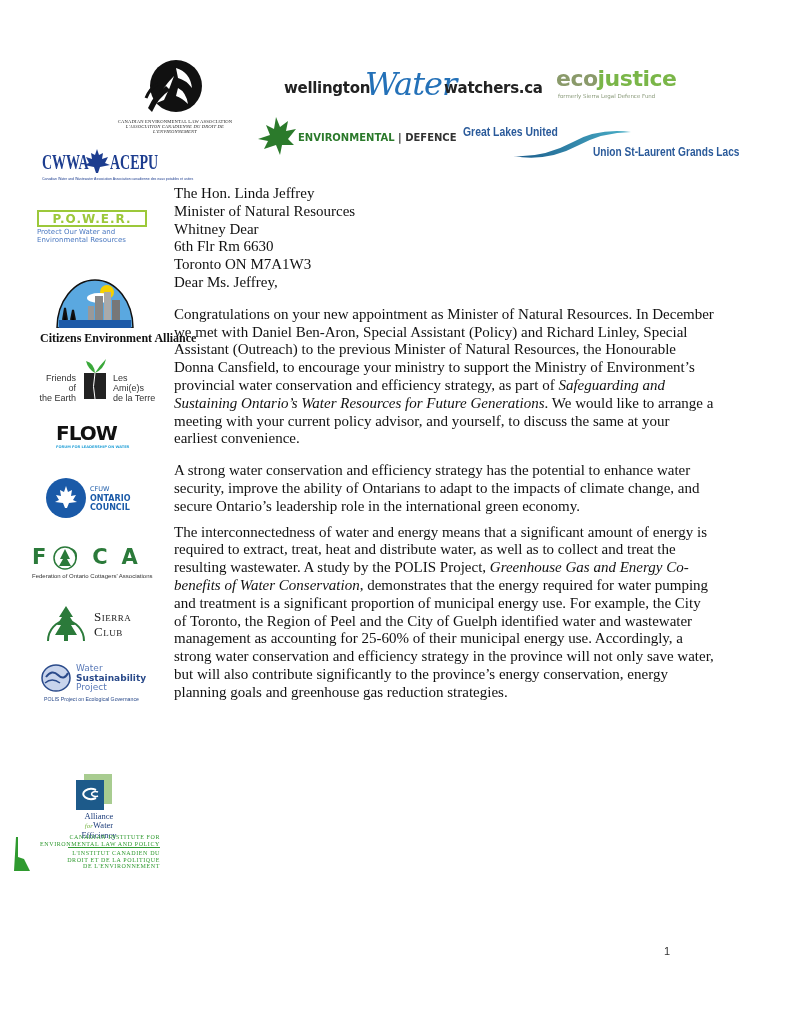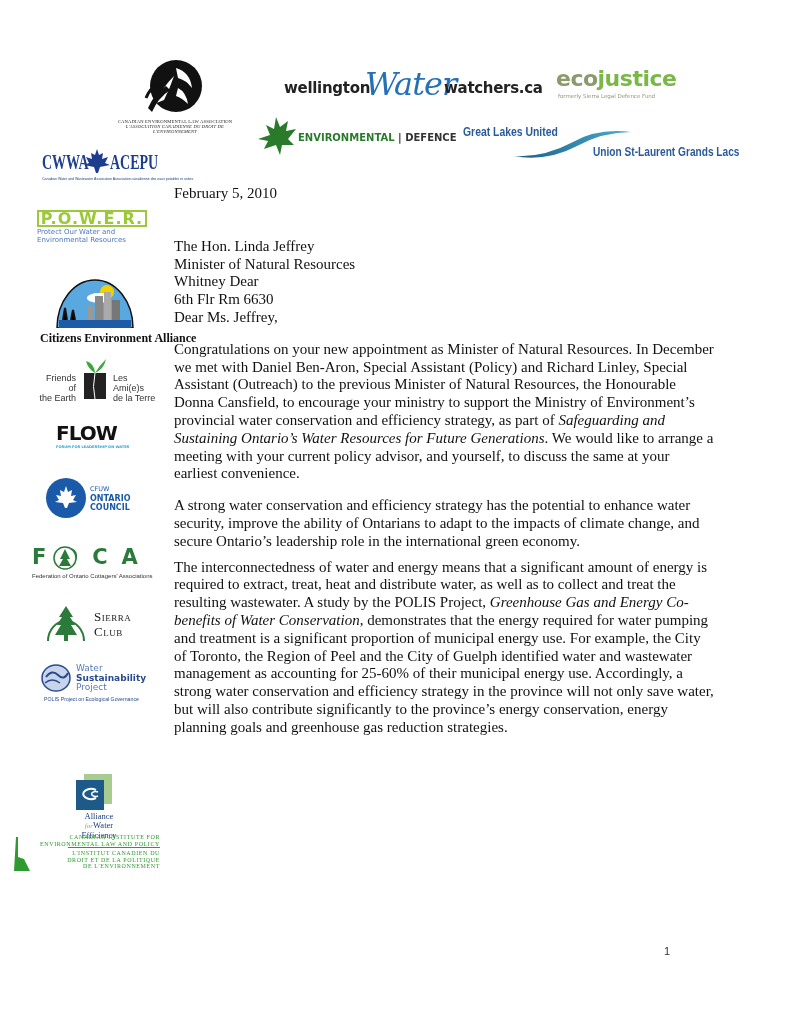--- a/index.html
+++ b/index.html
@@ -36,21 +36,21 @@
 
   
   .cwwa { left:40px; top:147px; width:120px; height:40px; }
   .cwwa-text { position:absolute; top:4px; font-family:"Liberation Serif", serif; font-size:20px; font-weight:bold; color:#1d3d8f; transform:scaleX(0.7); transform-origin:left; white-space:nowrap; }
   .cwwa-l { left:2px; }
   .cwwa-r { left:70px; }
   .cwwa-leaf { position:absolute; left:43px; top:1px; width:28px; height:26px; }
   .cwwa-sub { position:absolute; left:2px; top:30px; font-size:3.5px; color:#1d3d8f; white-space:nowrap; font-family:"Liberation Sans", sans-serif; }
 
   .power { left:37px; top:210px; width:115px; height:40px; }
-  .power-box { position:absolute; left:0; top:0; width:110px; height:17px; border:2px solid #9cc83a; box-sizing:border-box; text-align:center; font-family:"DejaVu Sans", sans-serif; font-weight:bold; font-size:16px; line-height:14px; color:#9cc83a; letter-spacing:1px; }
+  .power-box { position:absolute; left:0; top:0; width:110px; height:17px; border:2px solid #9cc83a; box-sizing:border-box; text-align:center; font-family:"DejaVu Sans", sans-serif; font-weight:bold; font-size:12px; line-height:14px; color:#9cc83a; letter-spacing:1px; }
   .power-sub { position:absolute; left:0; top:18px; font-family:"DejaVu Sans", sans-serif; font-size:7px; line-height:8px; color:#4a78c0; white-space:nowrap; }
 
   .cea { left:40px; top:278px; width:110px; height:68px; }
   .cea-art { position:absolute; left:15px; top:0; width:80px; height:50px; }
   .cea-name { position:absolute; left:0; top:53px; width:110px; text-align:center; font-family:"Liberation Serif", serif; font-weight:bold; font-size:12px; color:#111; white-space:nowrap; }
 
   .foe { left:36px; top:355px; width:120px; height:44px; }
   .foe-l, .foe-r { position:absolute; top:18px; font-family:"Liberation Sans", sans-serif; font-size:9px; line-height:10px; color:#333; }
   .foe-l { left:0; text-align:right; width:40px; }
   .foe-r { left:77px; }
@@ -282,26 +282,26 @@
     <div>ENVIRONMENTAL LAW AND POLICY</div>
     <div style="height:3px"></div>
     <div>L'INSTITUT CANADIEN DU</div>
     <div>DROIT ET DE LA POLITIQUE</div>
     <div>DE L'ENVIRONNEMENT</div>
   </div>
   <div class="cielap-rule"></div>
 </div>
 
 <div class="abs letter">
-  <p class="date">February 5, 2010</p>
   <p class="address">
     <span class="addr-line">The Hon. Linda Jeffrey</span>
     <span class="addr-line">Minister of Natural Resources</span>
     <span class="addr-line">Whitney Dear</span>
     <span class="addr-line">6th Flr Rm 6630</span>
+    <span class="addr-line">Toronto ON M7A1W3</span>
   </p>
   <p class="salutation">Dear Ms. Jeffrey,</p>
   <p class="para"><span>Congratulations on your new appointment as Minister of Natural Resources. In December we met with Daniel Ben-Aron, Special Assistant (Policy) and Richard Linley, Special Assistant (Outreach) to the previous Minister of Natural Resources, the Honourable Donna Cansfield, to encourage your ministry to support the Ministry of Environment’s provincial water conservation and efficiency strategy, as part of </span><i>Safeguarding and Sustaining Ontario’s Water Resources for Future Generations</i><span>. We would like to arrange a meeting with your current policy advisor, and yourself, to discuss the same at your earliest convenience.</span></p>
   <p class="para2">A strong water conservation and efficiency strategy has the potential to enhance water security, improve the ability of Ontarians to adapt to the impacts of climate change, and secure Ontario’s leadership role in the international green economy.</p>
   <p class="para"><span>The interconnectedness of water and energy means that a significant amount of energy is required to extract, treat, heat and distribute water, as well as to collect and treat the resulting wastewater. A study by the POLIS Project, </span><i>Greenhouse Gas and Energy Co-benefits of Water Conservation</i><span>, demonstrates that the energy required for water pumping and treatment is a significant proportion of municipal energy use. For example, the City of Toronto, the Region of Peel and the City of Guelph identified water and wastewater management as accounting for 25-60% of their municipal energy use. Accordingly, a strong water conservation and efficiency strategy in the province will not only save water, but will also contribute significantly to the province’s energy conservation, energy planning goals and greenhouse gas reduction strategies.</span></p>
 </div>
 
 <div class="abs page-num">1</div>
 
 </body></html>

